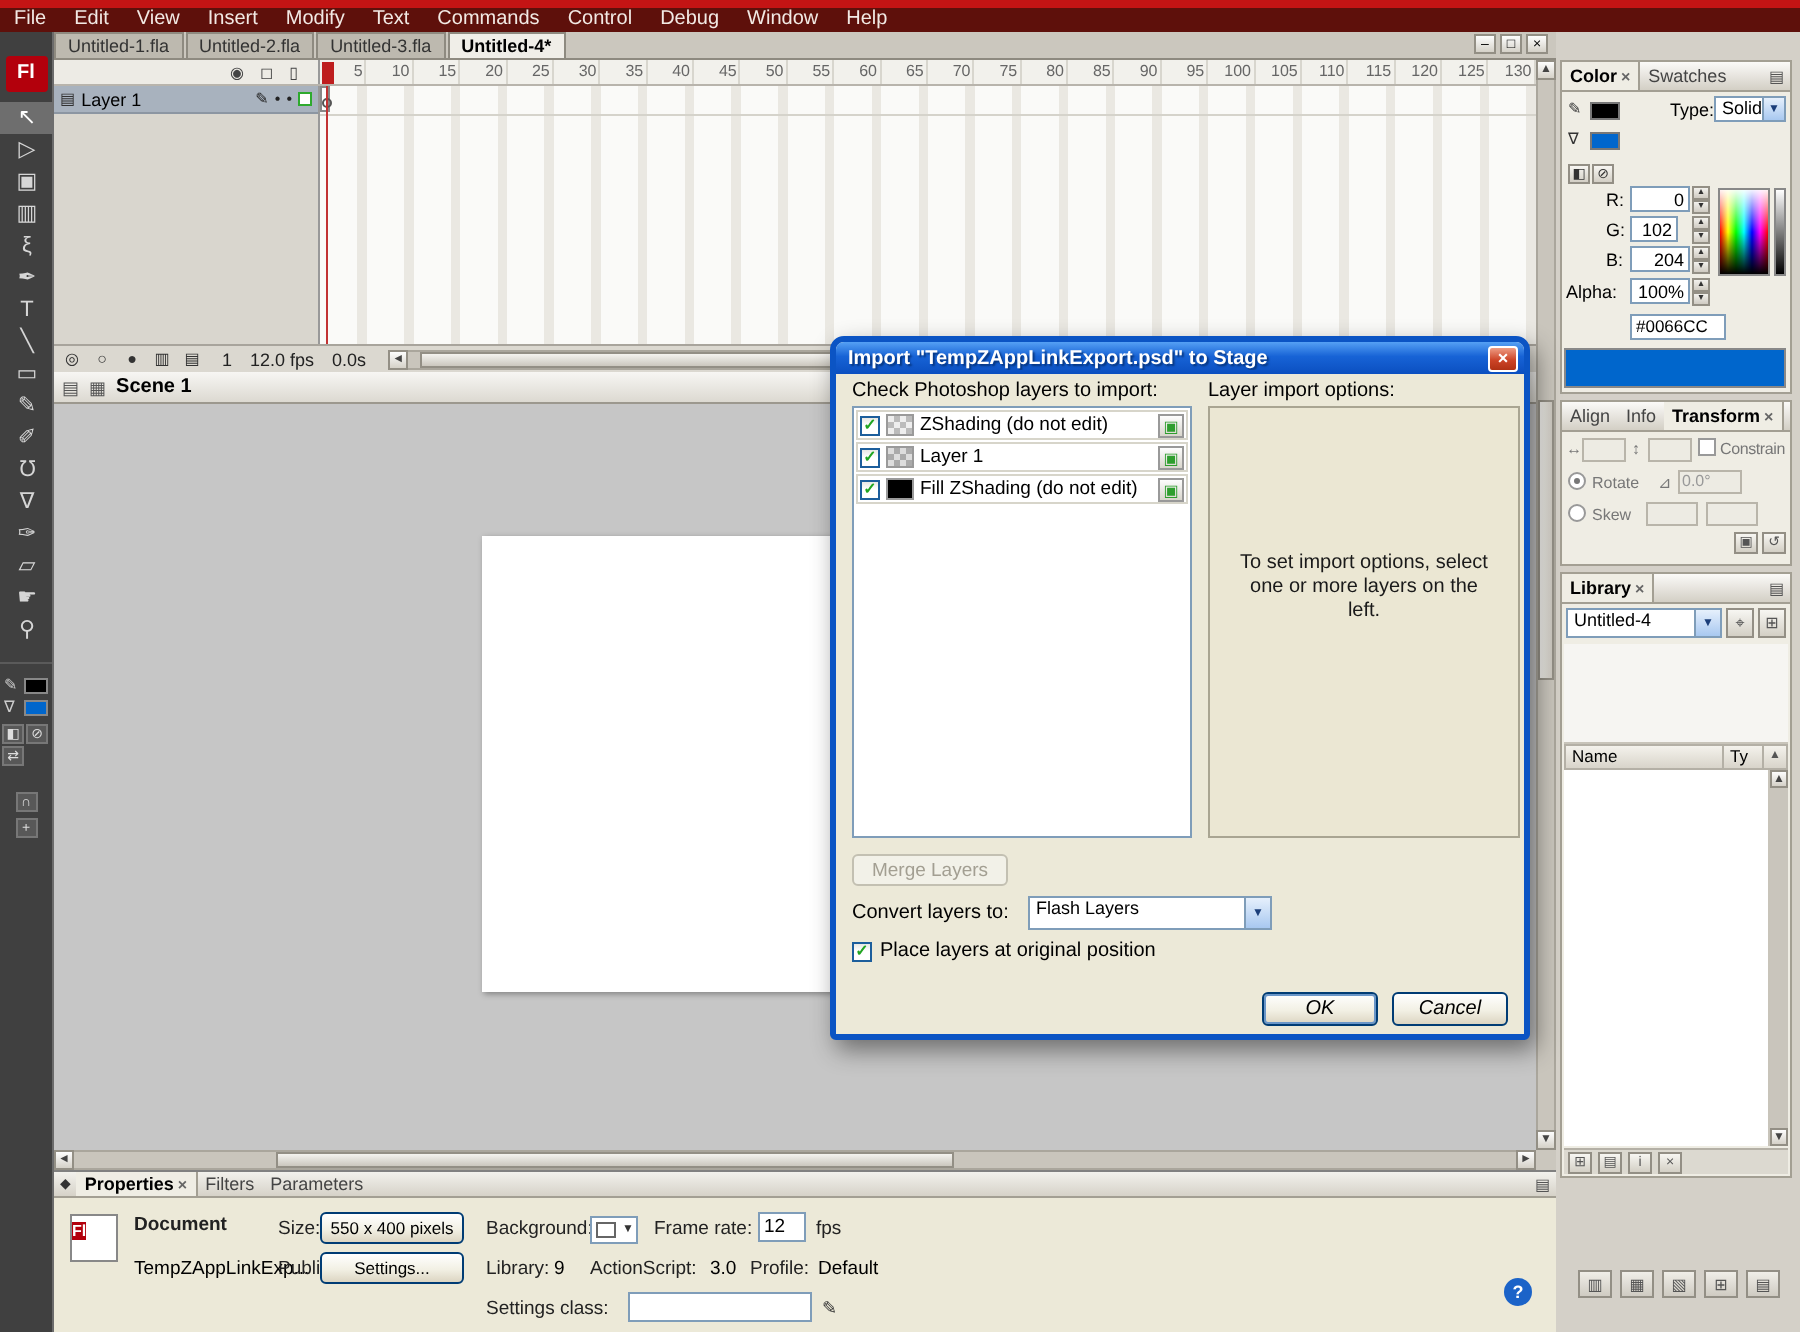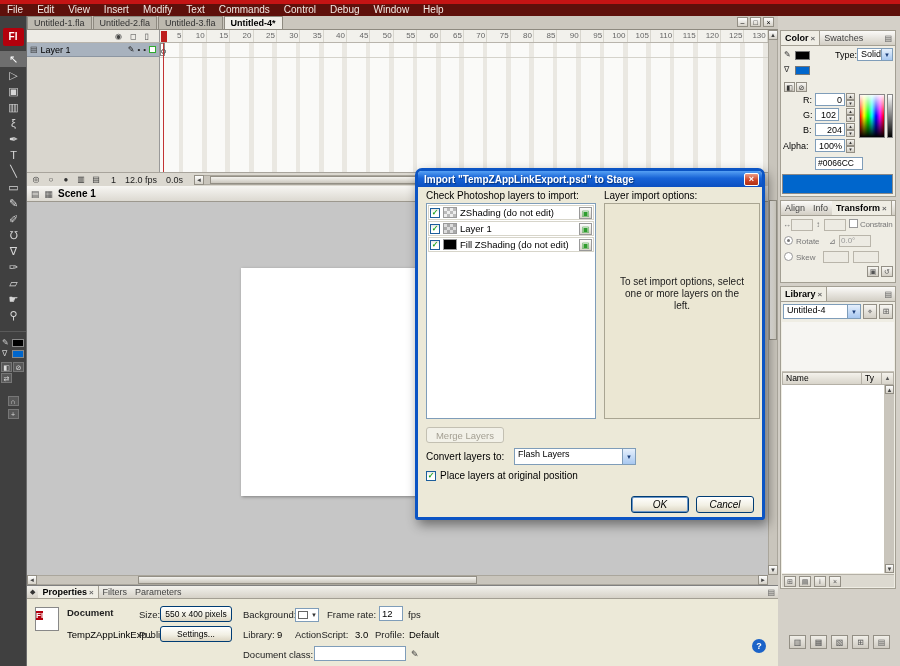--- a/index.html
+++ b/index.html
@@ -523,21 +523,21 @@
       <input class="xp-input" style="left: 352px; top: 7px; width: 24px; height: 15px;" value="12">
       <span class="plabel" style="left:381px;top:10px;">fps</span>
       <span class="plabel" style="left:112px;top:30px;">Publish:</span>
       <button class="xp-btn mini" style="left:133px;top:27px;width:72px;">Settings...</button>
       <span class="plabel" style="left:216px;top:30px;">Library:</span>
       <span class="pvalue" style="left:250px;top:30px;">9</span>
       <span class="plabel" style="left:268px;top:30px;">ActionScript:</span>
       <span class="pvalue" style="left:328px;top:30px;">3.0</span>
       <span class="plabel" style="left:348px;top:30px;">Profile:</span>
       <span class="pvalue" style="left:382px;top:30px;">Default</span>
-      <span class="plabel" style="left:216px;top:50px;">Document class:</span>
+      <span class="plabel" style="left:216px;top:50px;">Settings class:</span>
       <input class="xp-input" style="left: 287px; top: 47px; width: 92px; height: 15px;" value="">
       <span class="class-pencil">✎</span>
       <span class="help-circ">?</span>
     </div>
   </div>
 
   <div class="xp-dialog">
     <div class="xp-title">
       <span class="xp-title-text">Import "TempZAppLinkExport.psd" to Stage</span>
       <span class="xp-close">×</span>

